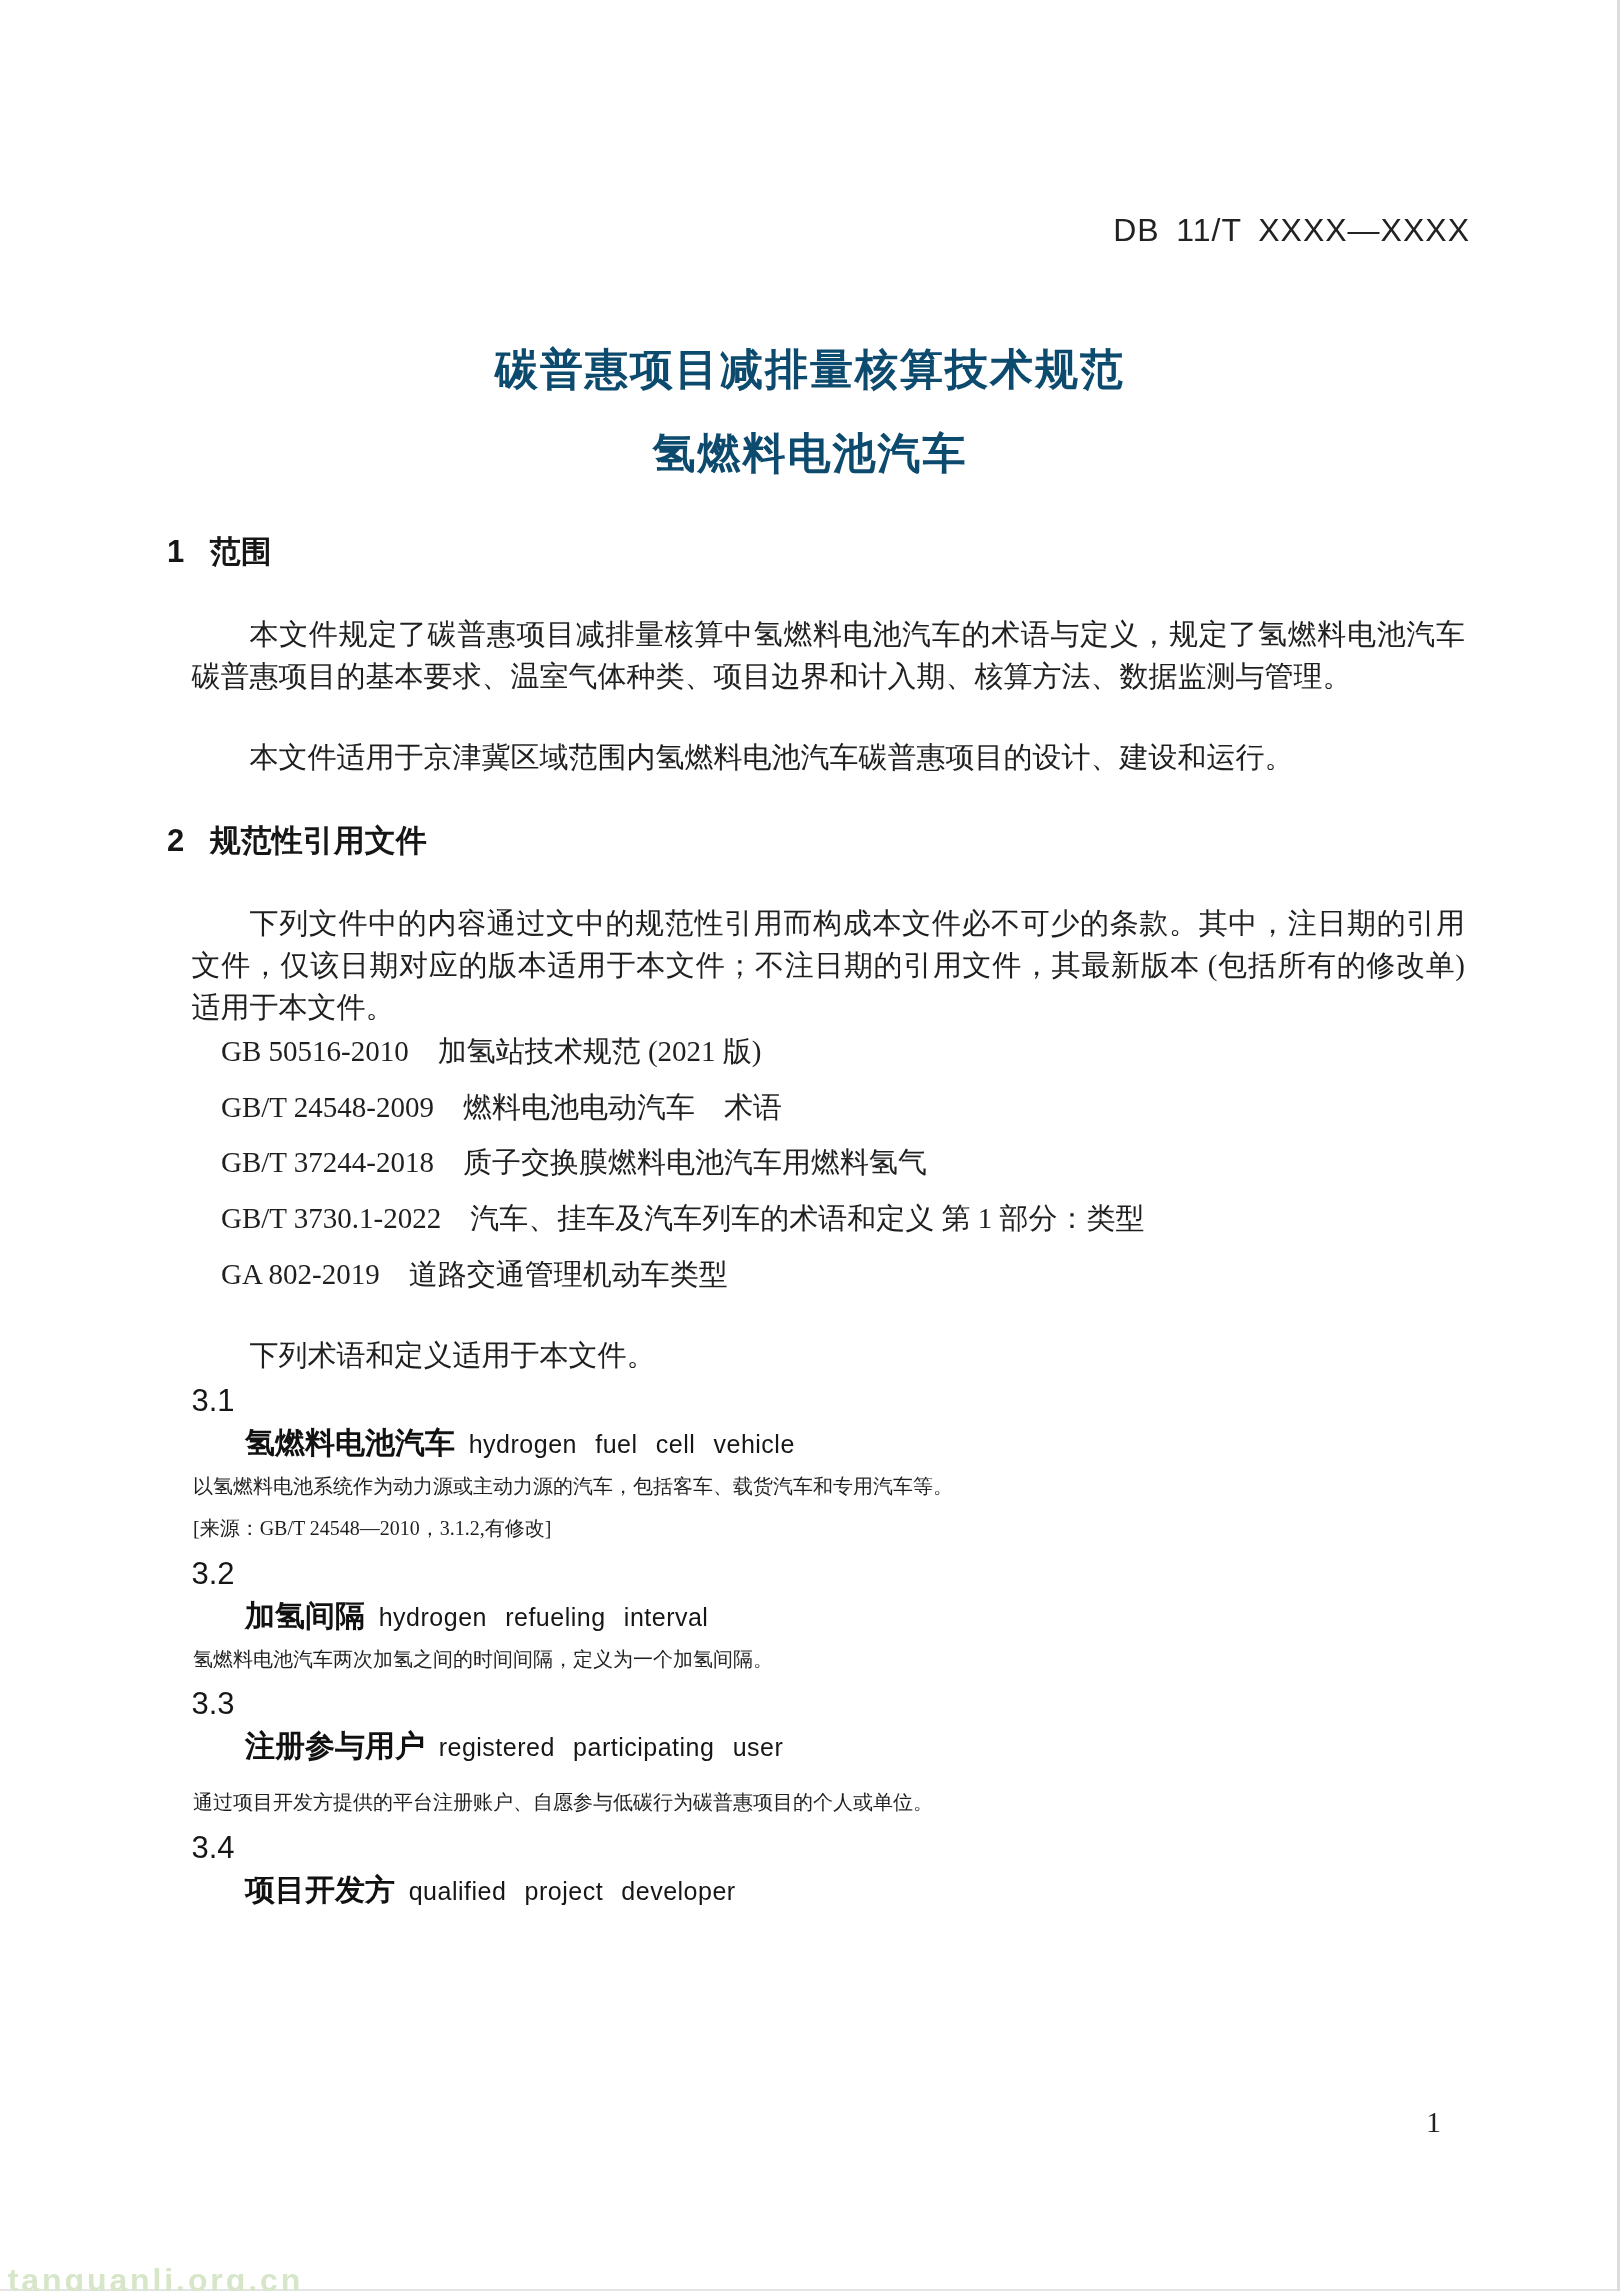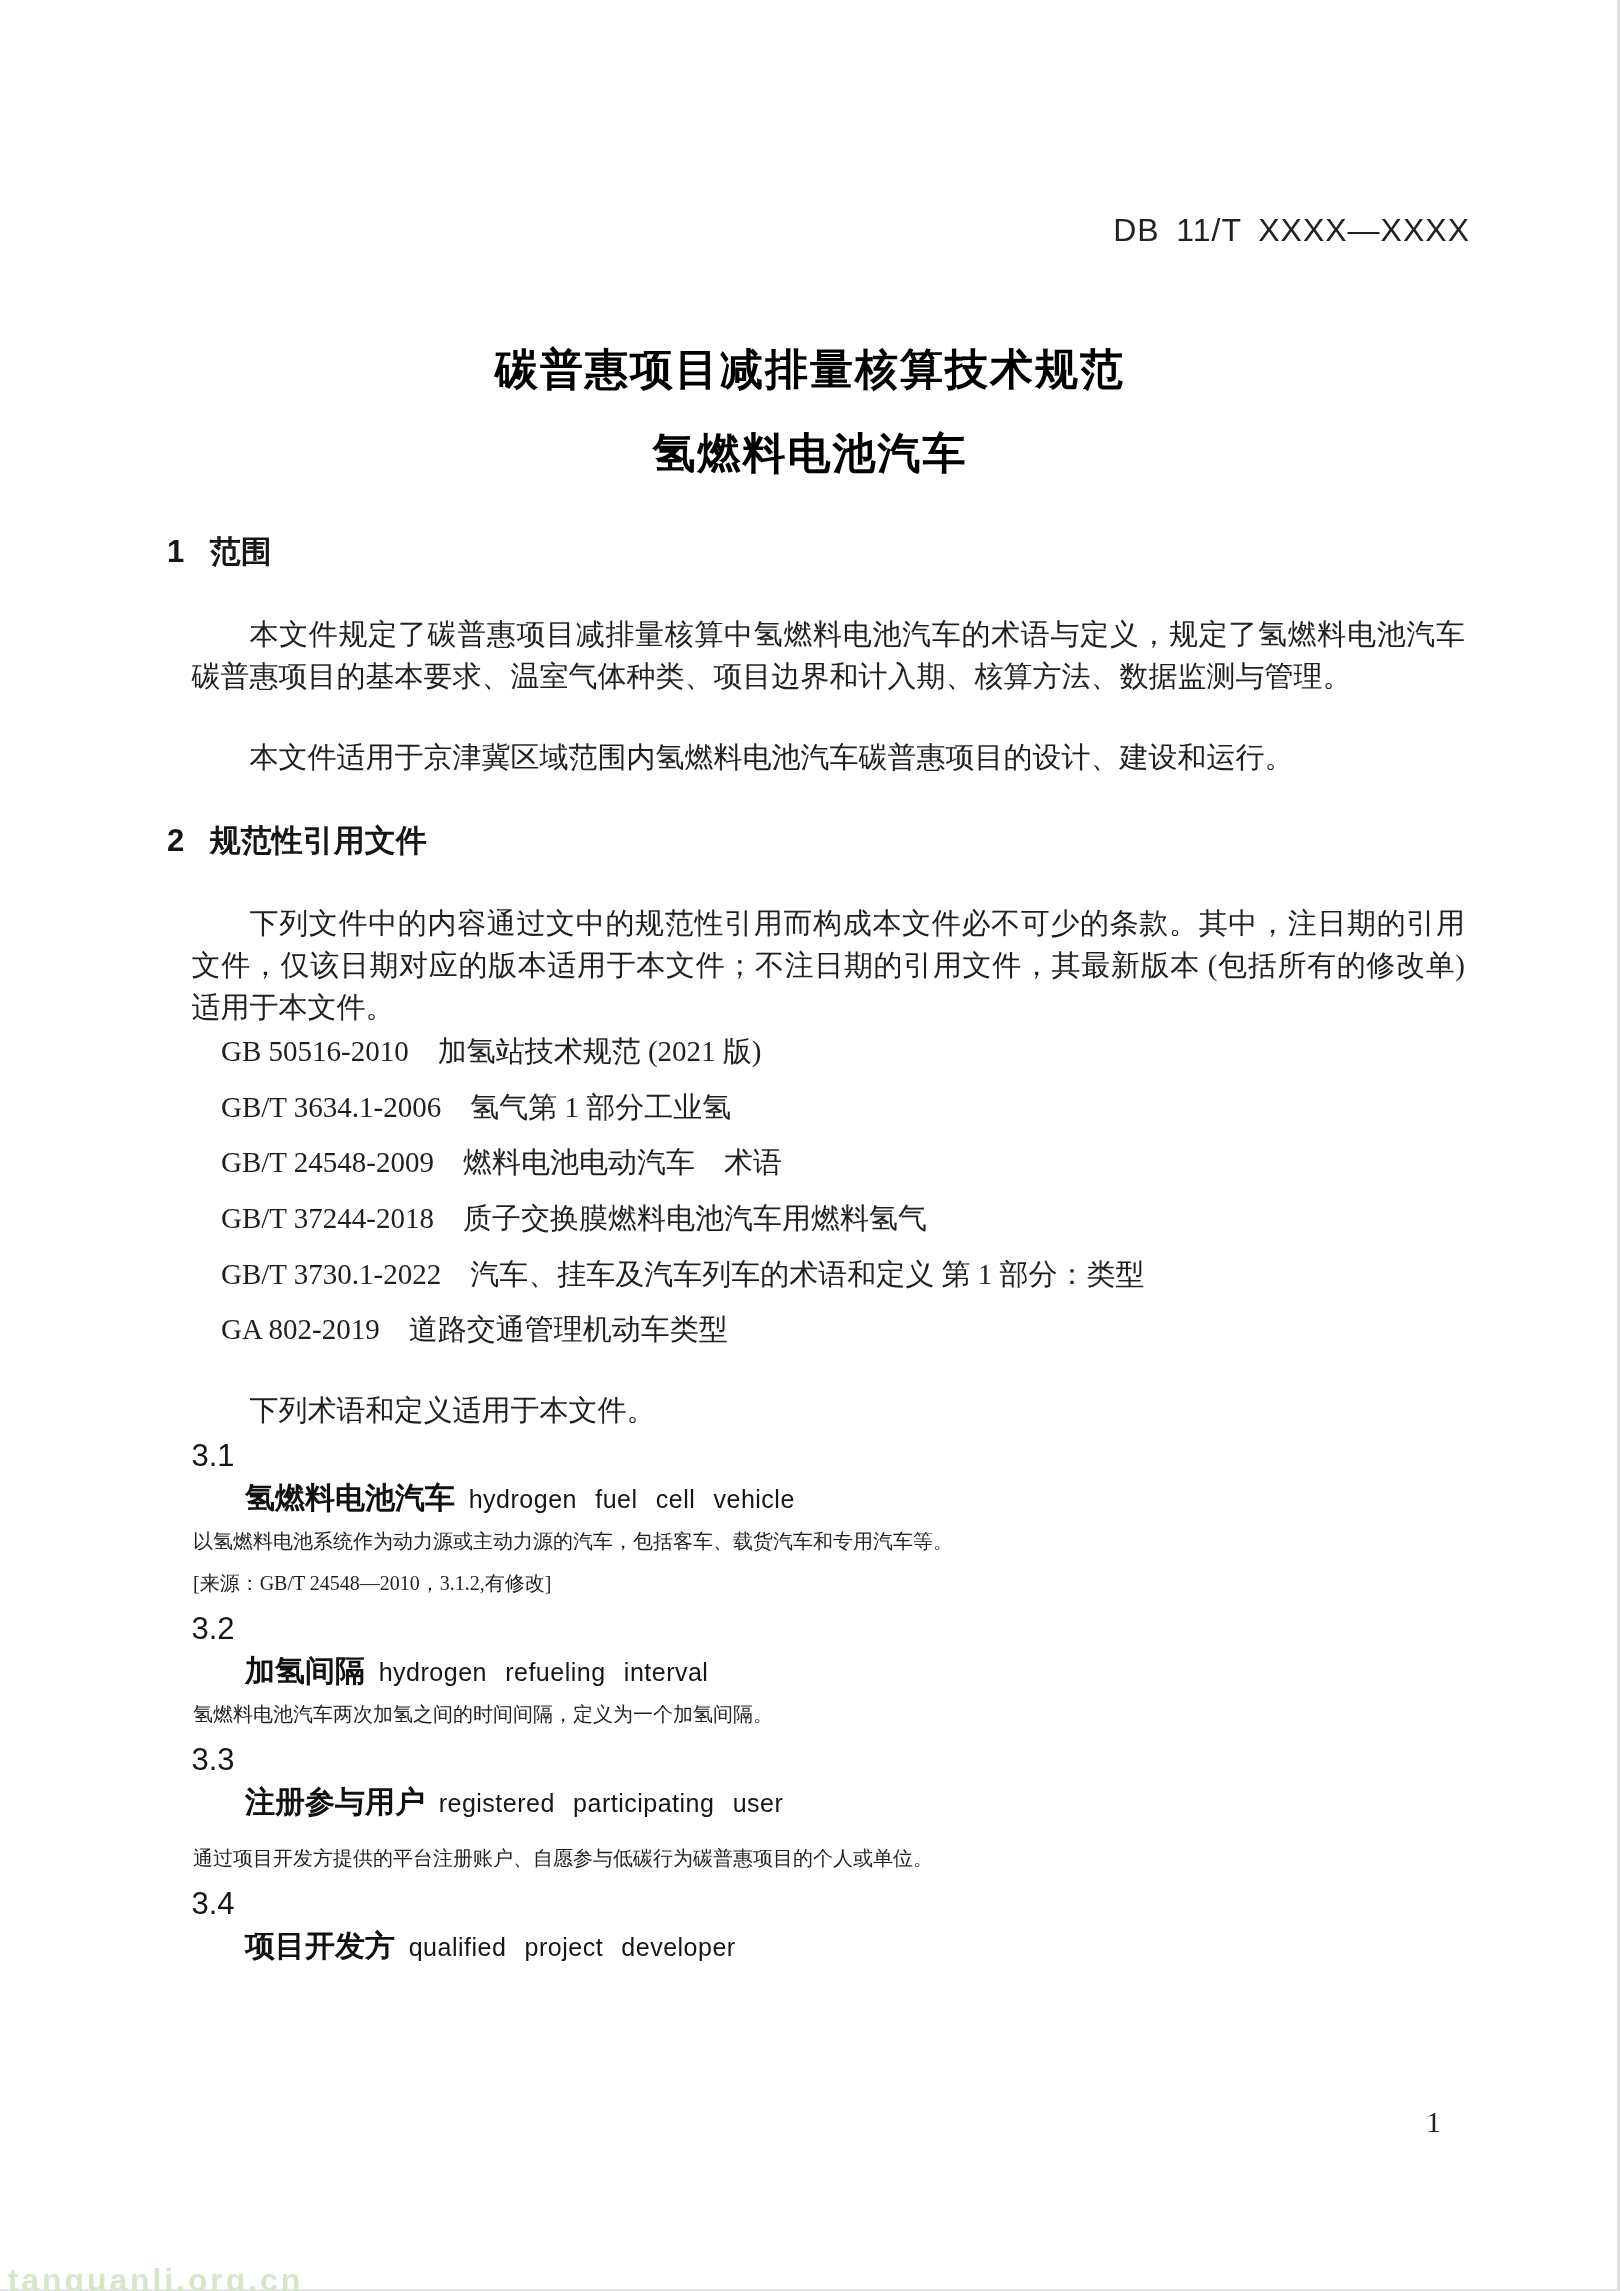--- a/index.html
+++ b/index.html
@@ -19,21 +19,21 @@
     position:absolute; top:212px; right:150px;
     font-family:"Liberation Sans","DejaVu Sans",sans-serif;
     font-size:32px; letter-spacing:1px; word-spacing:6.9px; color:#222;
   }
 
   .title {
     margin:0; padding-top:327px;
     text-align:center;
     font-family:"Liberation Sans","DejaVu Sans",sans-serif;
     font-weight:bold; font-size:43px; line-height:84px;
-    letter-spacing:2px; color:#000000;
+    letter-spacing:2px; color:#0c4a6e;
   }
 
   h2.sec {
     margin:0; font-family:"Liberation Sans","DejaVu Sans",sans-serif;
     font-weight:bold; font-size:31px; line-height:45px; color:#161616;
   }
   .sec-num { margin-right:25.5px; }
   h2.sec1 { margin-top:34px; }
   h2.sec2 { margin-top:40px; }
   h2.sec3 { margin-top:54px; }
@@ -109,21 +109,20 @@
       </div>
 
     <h2 class="sec sec2">
       <span class="sec-num">2</span><span>规范性引用文件</span>
     </h2>
     <p class="para first">下列文件中的内容通过文中的规范性引用而构成本文件必不可少的条款。其中，注日期的引用文件，仅该日期对应的版本适用于本文件；不注日期的引用文件，其最新版本 (包括所有的修改单) 适用于本文件。</p>
     <div class="refs">
 
         <div class="ref">GB 50516-2010　加氢站技术规范 (2021 版)</div>
 
-        <div class="ref">GB/T 3634.1-2006　氢气第 1 部分工业氢</div>
 
         <div class="ref">GB/T 24548-2009　燃料电池电动汽车　术语</div>
 
         <div class="ref">GB/T 37244-2018　质子交换膜燃料电池汽车用燃料氢气</div>
 
         <div class="ref">GB/T 3730.1-2022　汽车、挂车及汽车列车的术语和定义 第 1 部分：类型</div>
 
         <div class="ref">GA 802-2019　道路交通管理机动车类型</div>
       </div>
 

